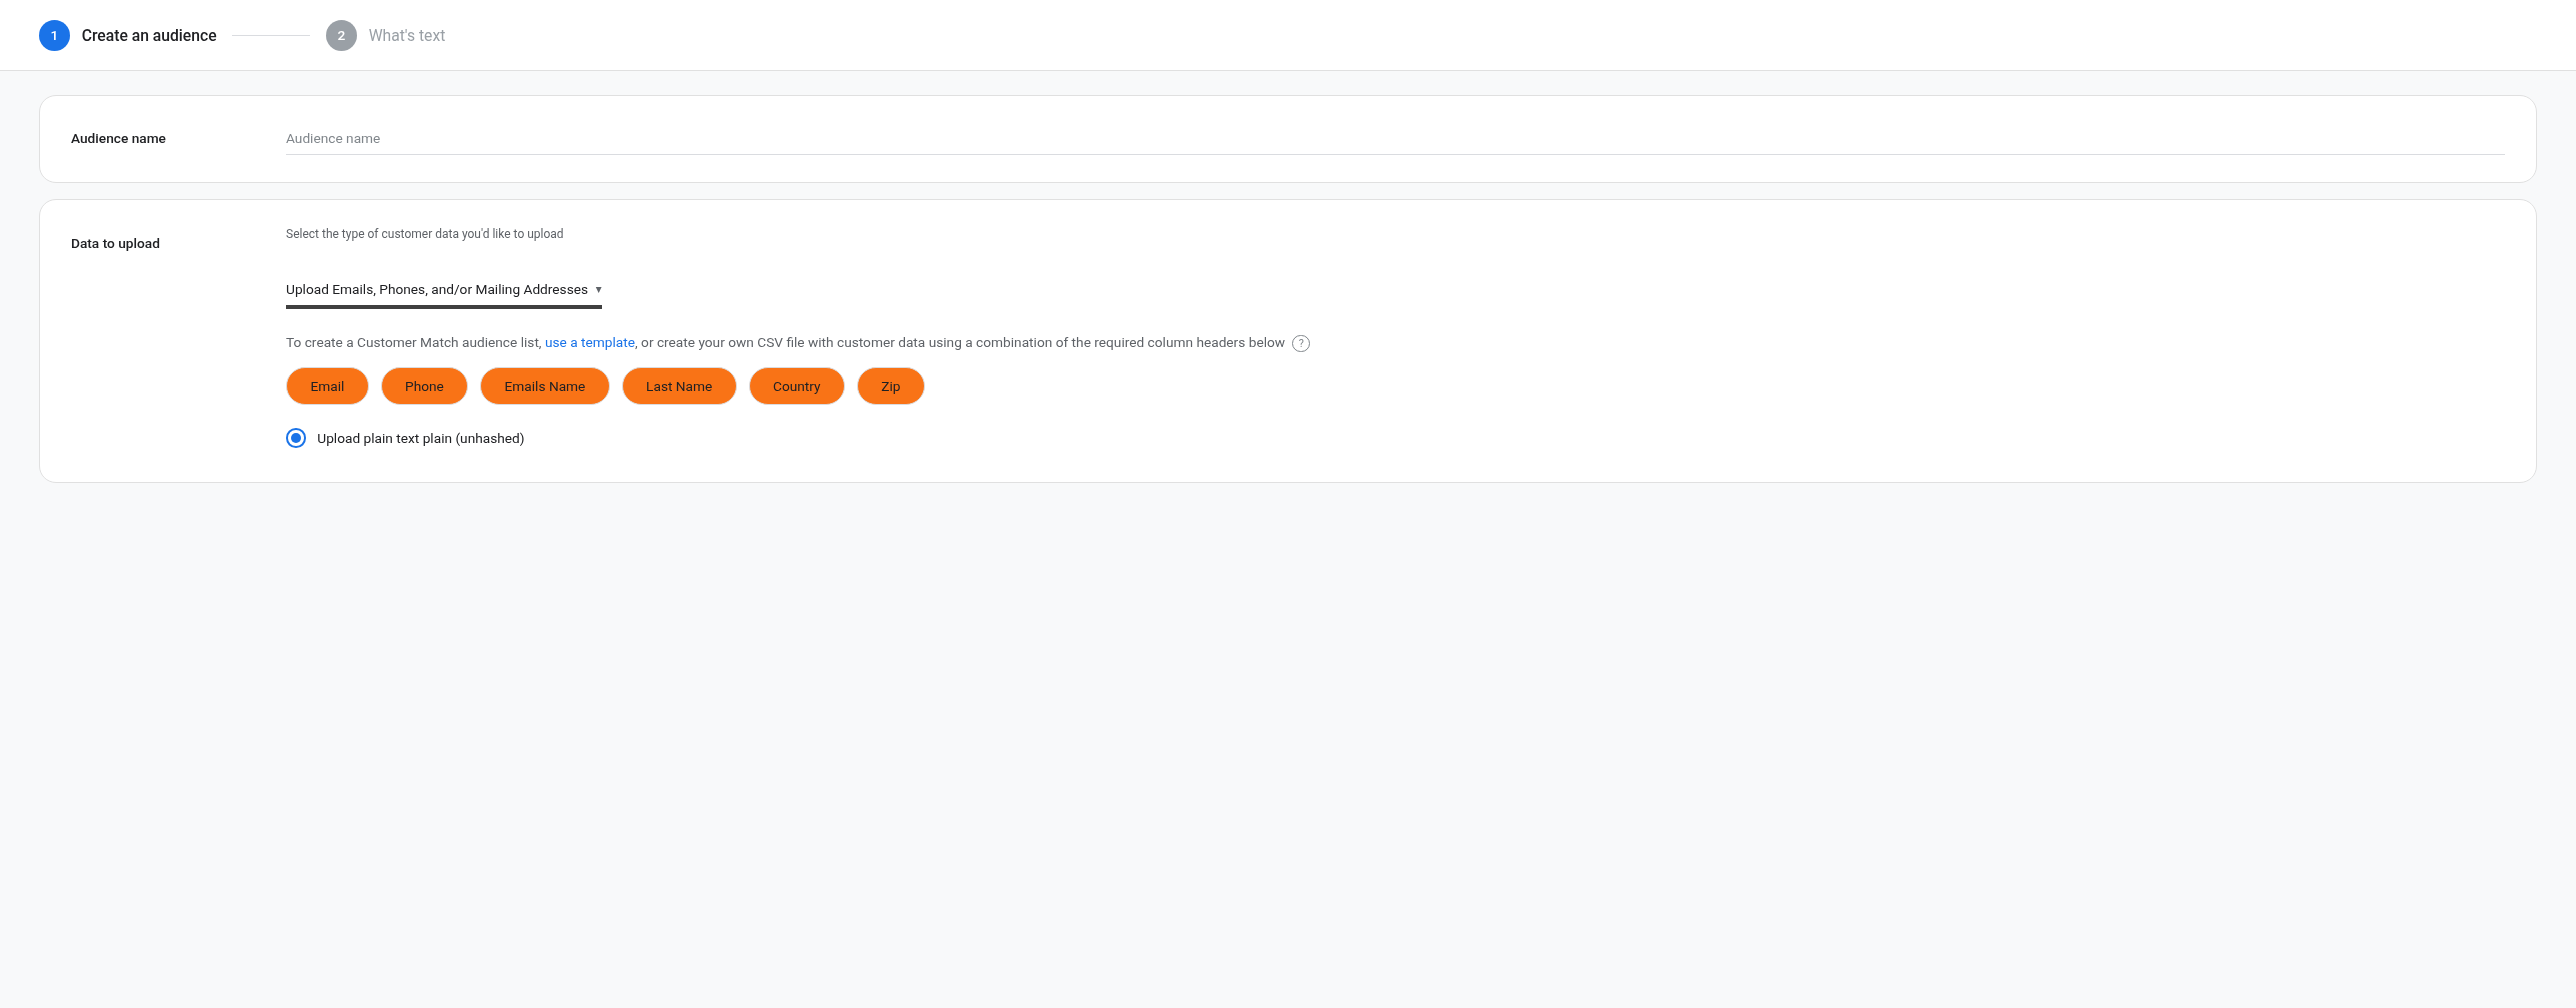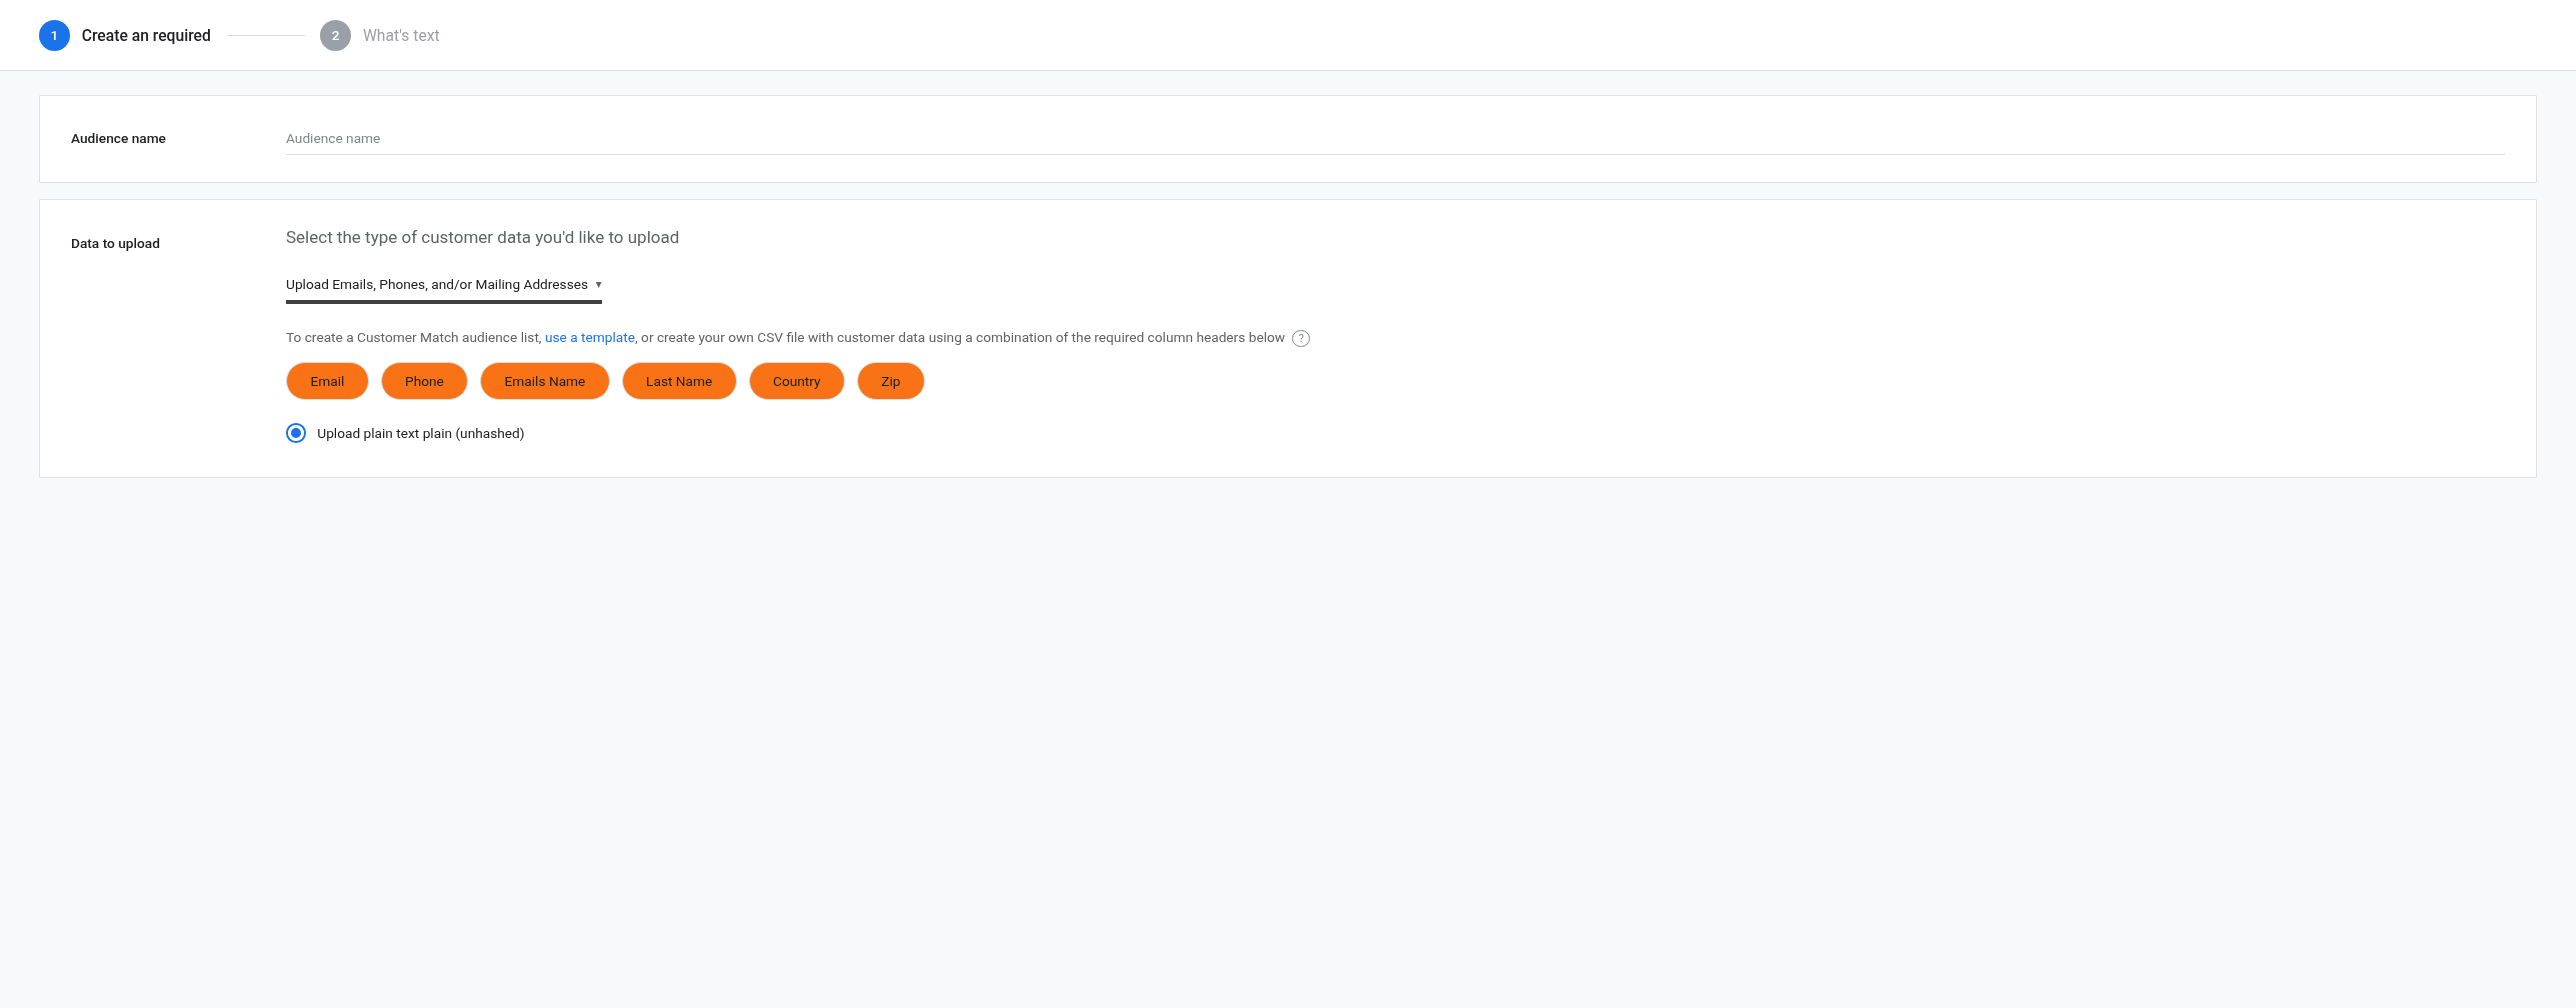--- a/index.html
+++ b/index.html
@@ -74,21 +74,21 @@
     
     .main-content {
       padding: 23.5px 39px;
       max-width: 100%;
     }
 
     
     .section-card {
       background: #fff;
       border: 1px solid #e0e0e0;
-      border-radius: 1px;
+      border-radius: 17px;
       margin-bottom: 15.7px;
       overflow: hidden;
     }
 
     .section-row {
       display: flex;
       padding: 27px 31px;
       align-items: flex-start;
       border-bottom: 1px solid #f1f3f4;
     }
@@ -122,23 +122,23 @@
       background: transparent;
       font-family: inherit;
     }
 
     .audience-name-input::placeholder {
       color: #80868b;
     }
 
     
     .section-description {
-      font-size: 17px;
+      font-size: 12px;
       color: #5f6368;
-      margin-bottom: 21px;
+      margin-bottom: 32px;
     }
 
     
     .dropdown-select {
       display: flex;
       align-items: center;
       gap: 7.8px;
       border-bottom: 4px solid #404040;
       padding: 7.8px 0;
       cursor: pointer;
@@ -231,21 +231,21 @@
     }
   </style>
 </head>
 <body>
 
 <div class="stepper-header">
   <div class="step-item">
     <div class="step-circle active">
       <span>1</span>
     </div>
-    <span class="step-label">Create an required</span>
+    <span class="step-label">Create an audience</span>
   </div>
 
   <div class="step-connector"></div>
 
   <div class="step-item">
     <div class="step-circle inactive">
       <span>2</span>
     </div>
     <span class="step-label inactive">What's text</span>
   </div>

